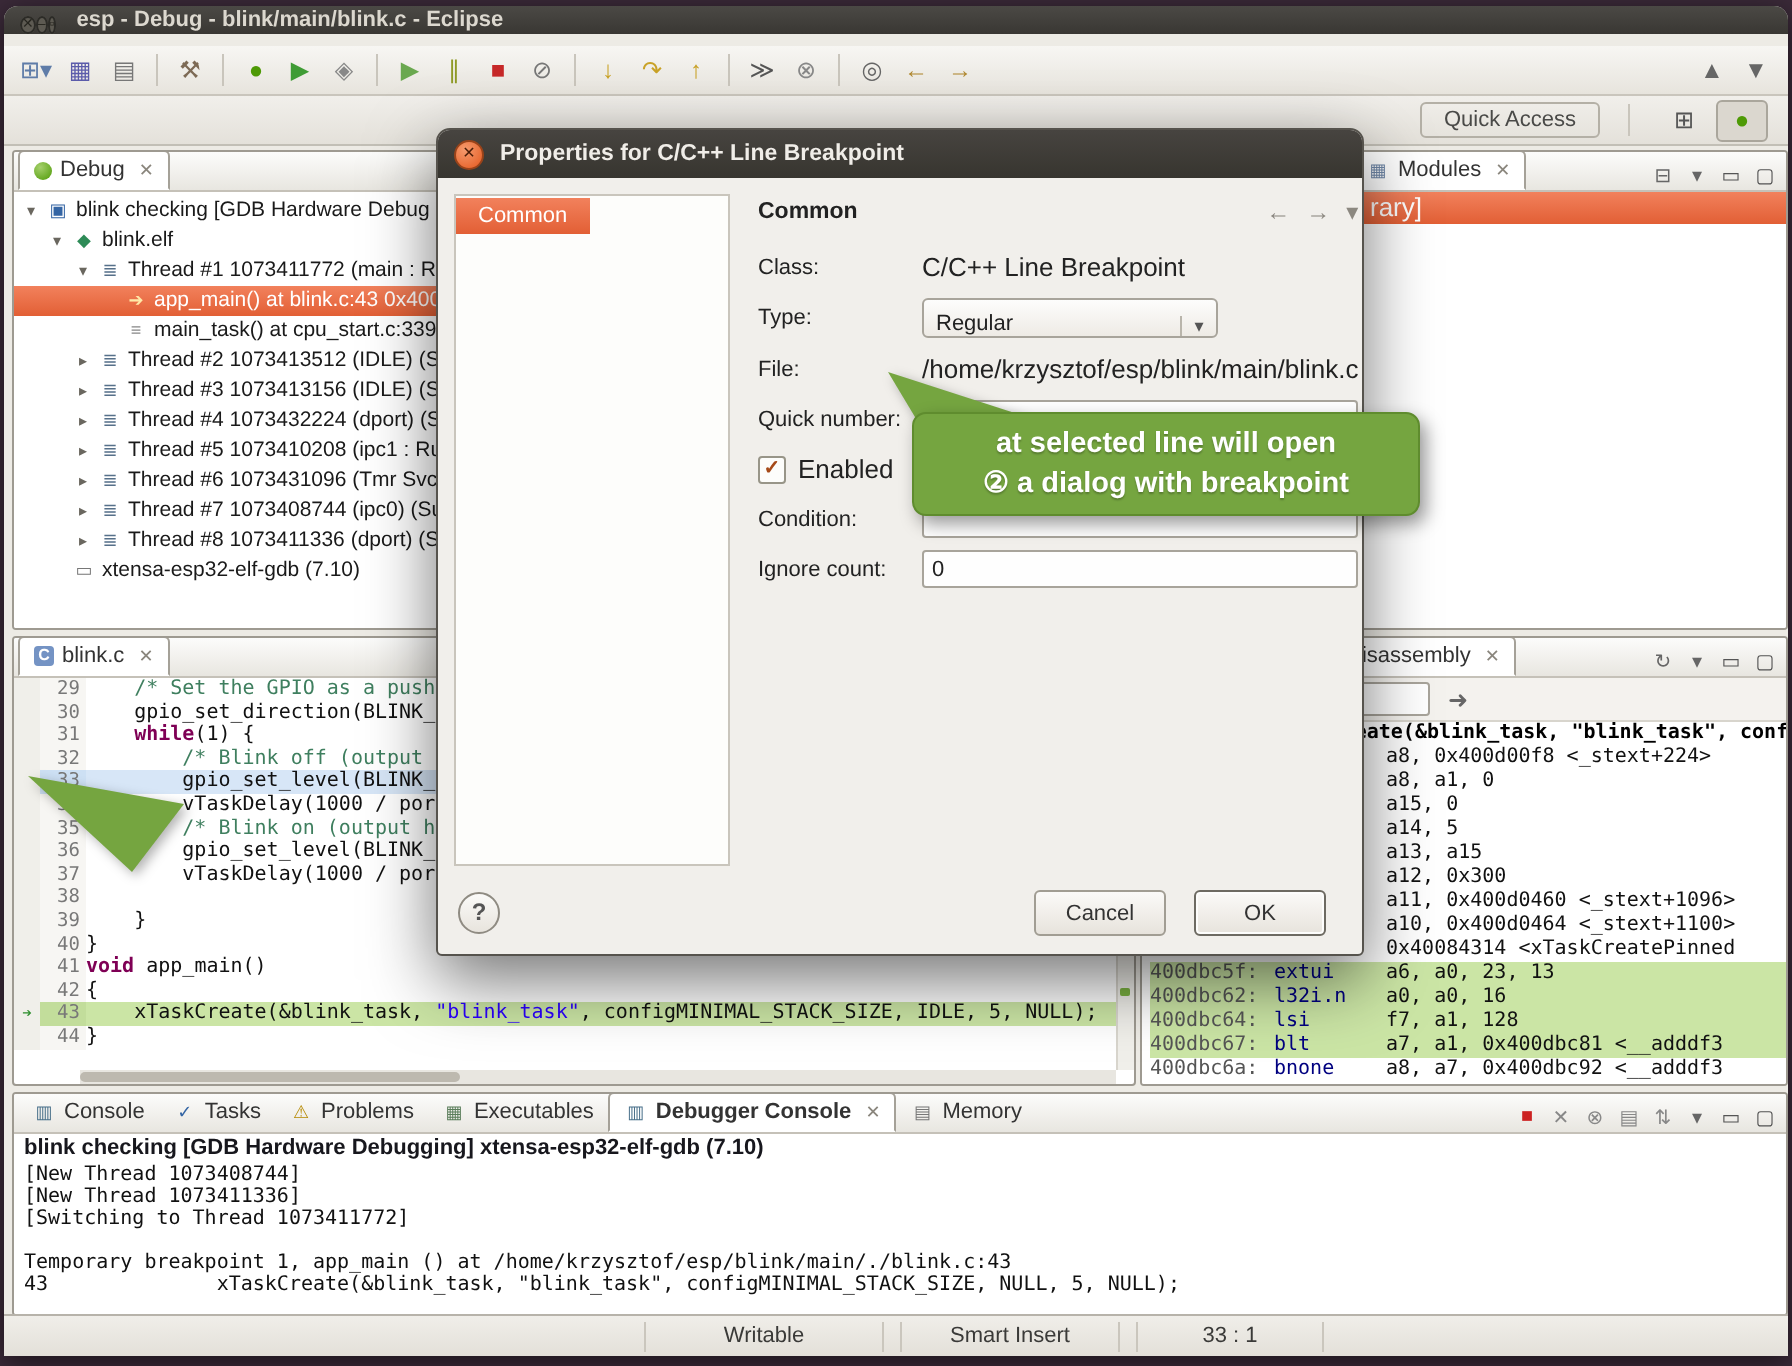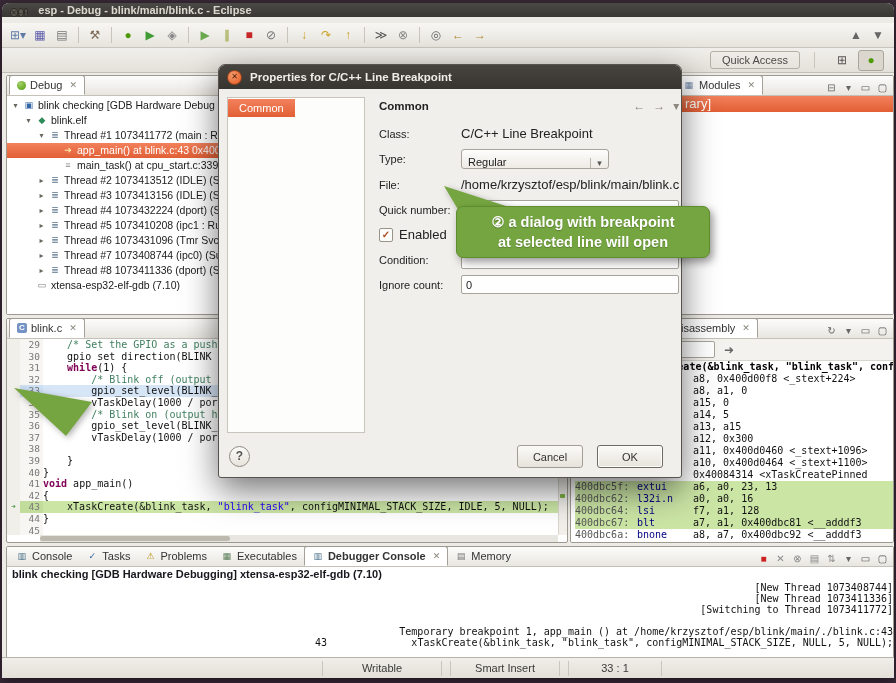--- a/index.html
+++ b/index.html
@@ -55,21 +55,21 @@
   #disasm-lines{position:absolute;left:0;top:42px;right:0;bottom:0;background:#fff;overflow:hidden;padding-left:4px;}
   .dl{font-family:"DejaVu Sans Mono",monospace;font-size:10px;height:12px;line-height:12px;white-space:pre;display:flex;}
   .dl .addr{color:#555;flex:0 0 62px;}
   .dl .mn{color:#000080;flex:0 0 56px;}
   .dl .ops{color:#111;}
   .dl.src{font-weight:bold;color:#000;}
   .dl.hl{background:#cbe5a5;}
   
   #console-tabs{position:absolute;left:0;top:0;right:0;height:20px;}
   .chead{position:absolute;left:0;top:20px;right:0;height:14px;font-size:11px;font-weight:bold;color:#17171d;padding:1px 5px;background:#fff;}
-  #console-lines{position:absolute;left:0;top:35px;right:0;bottom:0;background:#fff;padding-left:5px;overflow:hidden;text-align:right;}
+  #console-lines{position:absolute;left:0;top:35px;right:0;bottom:0;background:#fff;padding-left:5px;overflow:hidden;}
   .cline{font-family:"DejaVu Sans Mono",monospace;font-size:10px;height:11px;line-height:11px;white-space:pre;color:#111;}
   
   .statusbar{position:absolute;left:0;right:0;bottom:0;height:21px;background:linear-gradient(#f0eee9,#e3e0d9);border-top:1px solid #b7b3aa;display:flex;align-items:center;font-size:11px;color:#3a3a38;box-sizing:border-box;}
   .sbspacer{width:320px;}
   .sbcell{border-left:1px solid #cac6bd;border-right:1px solid #cac6bd;text-align:center;height:15px;line-height:15px;margin-right:8px;}
   
   #dialog{position:absolute;left:218px;top:64px;width:464px;height:414px;z-index:40;border-radius:7px 7px 3px 3px;box-shadow:0 12px 34px rgba(0,0,0,.55);background:#f1efeb;border:1px solid #56534d;box-sizing:border-box;}
   .dtitle{height:24px;background:linear-gradient(#474440,#37352f);border-radius:6px 6px 0 0;display:flex;align-items:center;padding:0 8px;gap:8px;}
   .dclose{width:13px;height:13px;border-radius:50%;background:radial-gradient(circle at 35% 30%,#f59a6d,#e4591f);border:1px solid #99431a;color:#4b1d07;font-size:8px;line-height:12px;text-align:center;}
   .dtitle-text{color:#f0ede8;font-size:11.5px;font-weight:bold;}
@@ -263,21 +263,20 @@
           <div class="eline"><span class="emark"></span><span class="enum">35</span><span class="ecode"><span class="tok-c">        /* Blink on (output high) */</span></span></div>
           <div class="eline"><span class="emark"></span><span class="enum">36</span><span class="ecode"><span class="tok-p">        gpio_set_level(BLINK_GPIO, 1);</span></span></div>
           <div class="eline"><span class="emark"></span><span class="enum">37</span><span class="ecode"><span class="tok-p">        vTaskDelay(1000 / portTICK_PERIOD_MS);</span></span></div>
           <div class="eline"><span class="emark"></span><span class="enum">38</span><span class="ecode"><span class="tok-p"></span></span></div>
           <div class="eline"><span class="emark"></span><span class="enum">39</span><span class="ecode"><span class="tok-p">    }</span></span></div>
           <div class="eline"><span class="emark"></span><span class="enum">40</span><span class="ecode"><span class="tok-p">}</span></span></div>
           <div class="eline"><span class="emark"></span><span class="enum">41</span><span class="ecode"><span class="tok-k">void</span><span class="tok-p"> app_main()</span></span></div>
           <div class="eline"><span class="emark"></span><span class="enum">42</span><span class="ecode"><span class="tok-p">{</span></span></div>
           <div class="eline hlgreen"><span class="emark" style="color: rgb(47, 143, 47);">➔</span><span class="enum">43</span><span class="ecode"><span class="tok-p">    xTaskCreate(&amp;blink_task, </span><span class="tok-s">"blink_task"</span><span class="tok-p">, configMINIMAL_STACK_SIZE, IDLE, 5, NULL);</span></span></div>
           <div class="eline"><span class="emark"></span><span class="enum">44</span><span class="ecode"><span class="tok-p">}</span></span></div>
-          <div class="eline"><span class="emark"></span><span class="enum">45</span><span class="ecode"><span class="tok-p"></span></span></div>
         </div>
       <div class="overview">
         <span class="ovmark" style="top:36%;background:#6d9dd1;"></span>
         <span class="ovmark" style="top:79%;background:#7cb342;"></span>
       </div>
       <div class="hscroll">
           <div class="hthumb"></div>
         </div>
     </div>
 
@@ -435,16 +434,16 @@
   </div>
 
   <svg class="arrow" style="left:0px;top:380px;" width="120" height="70">
     <polygon points="14,8 92,22 66,56" fill="#75a540"></polygon>
   </svg>
 
   <svg class="arrow" style="left:430px;top:180px;z-index:61;" width="100" height="70">
     <polygon points="14,6 82,28 44,56" fill="#75a540"></polygon>
   </svg>
   <div class="callout" style="left:456px;top:206px;width:252px;height:50px;z-index:62;">
+    <div>at selected line will open</div>
     <div>② a dialog with breakpoint</div>
-    <div>at selected line will open</div>
   </div>
 </div>
 
 </body></html>

